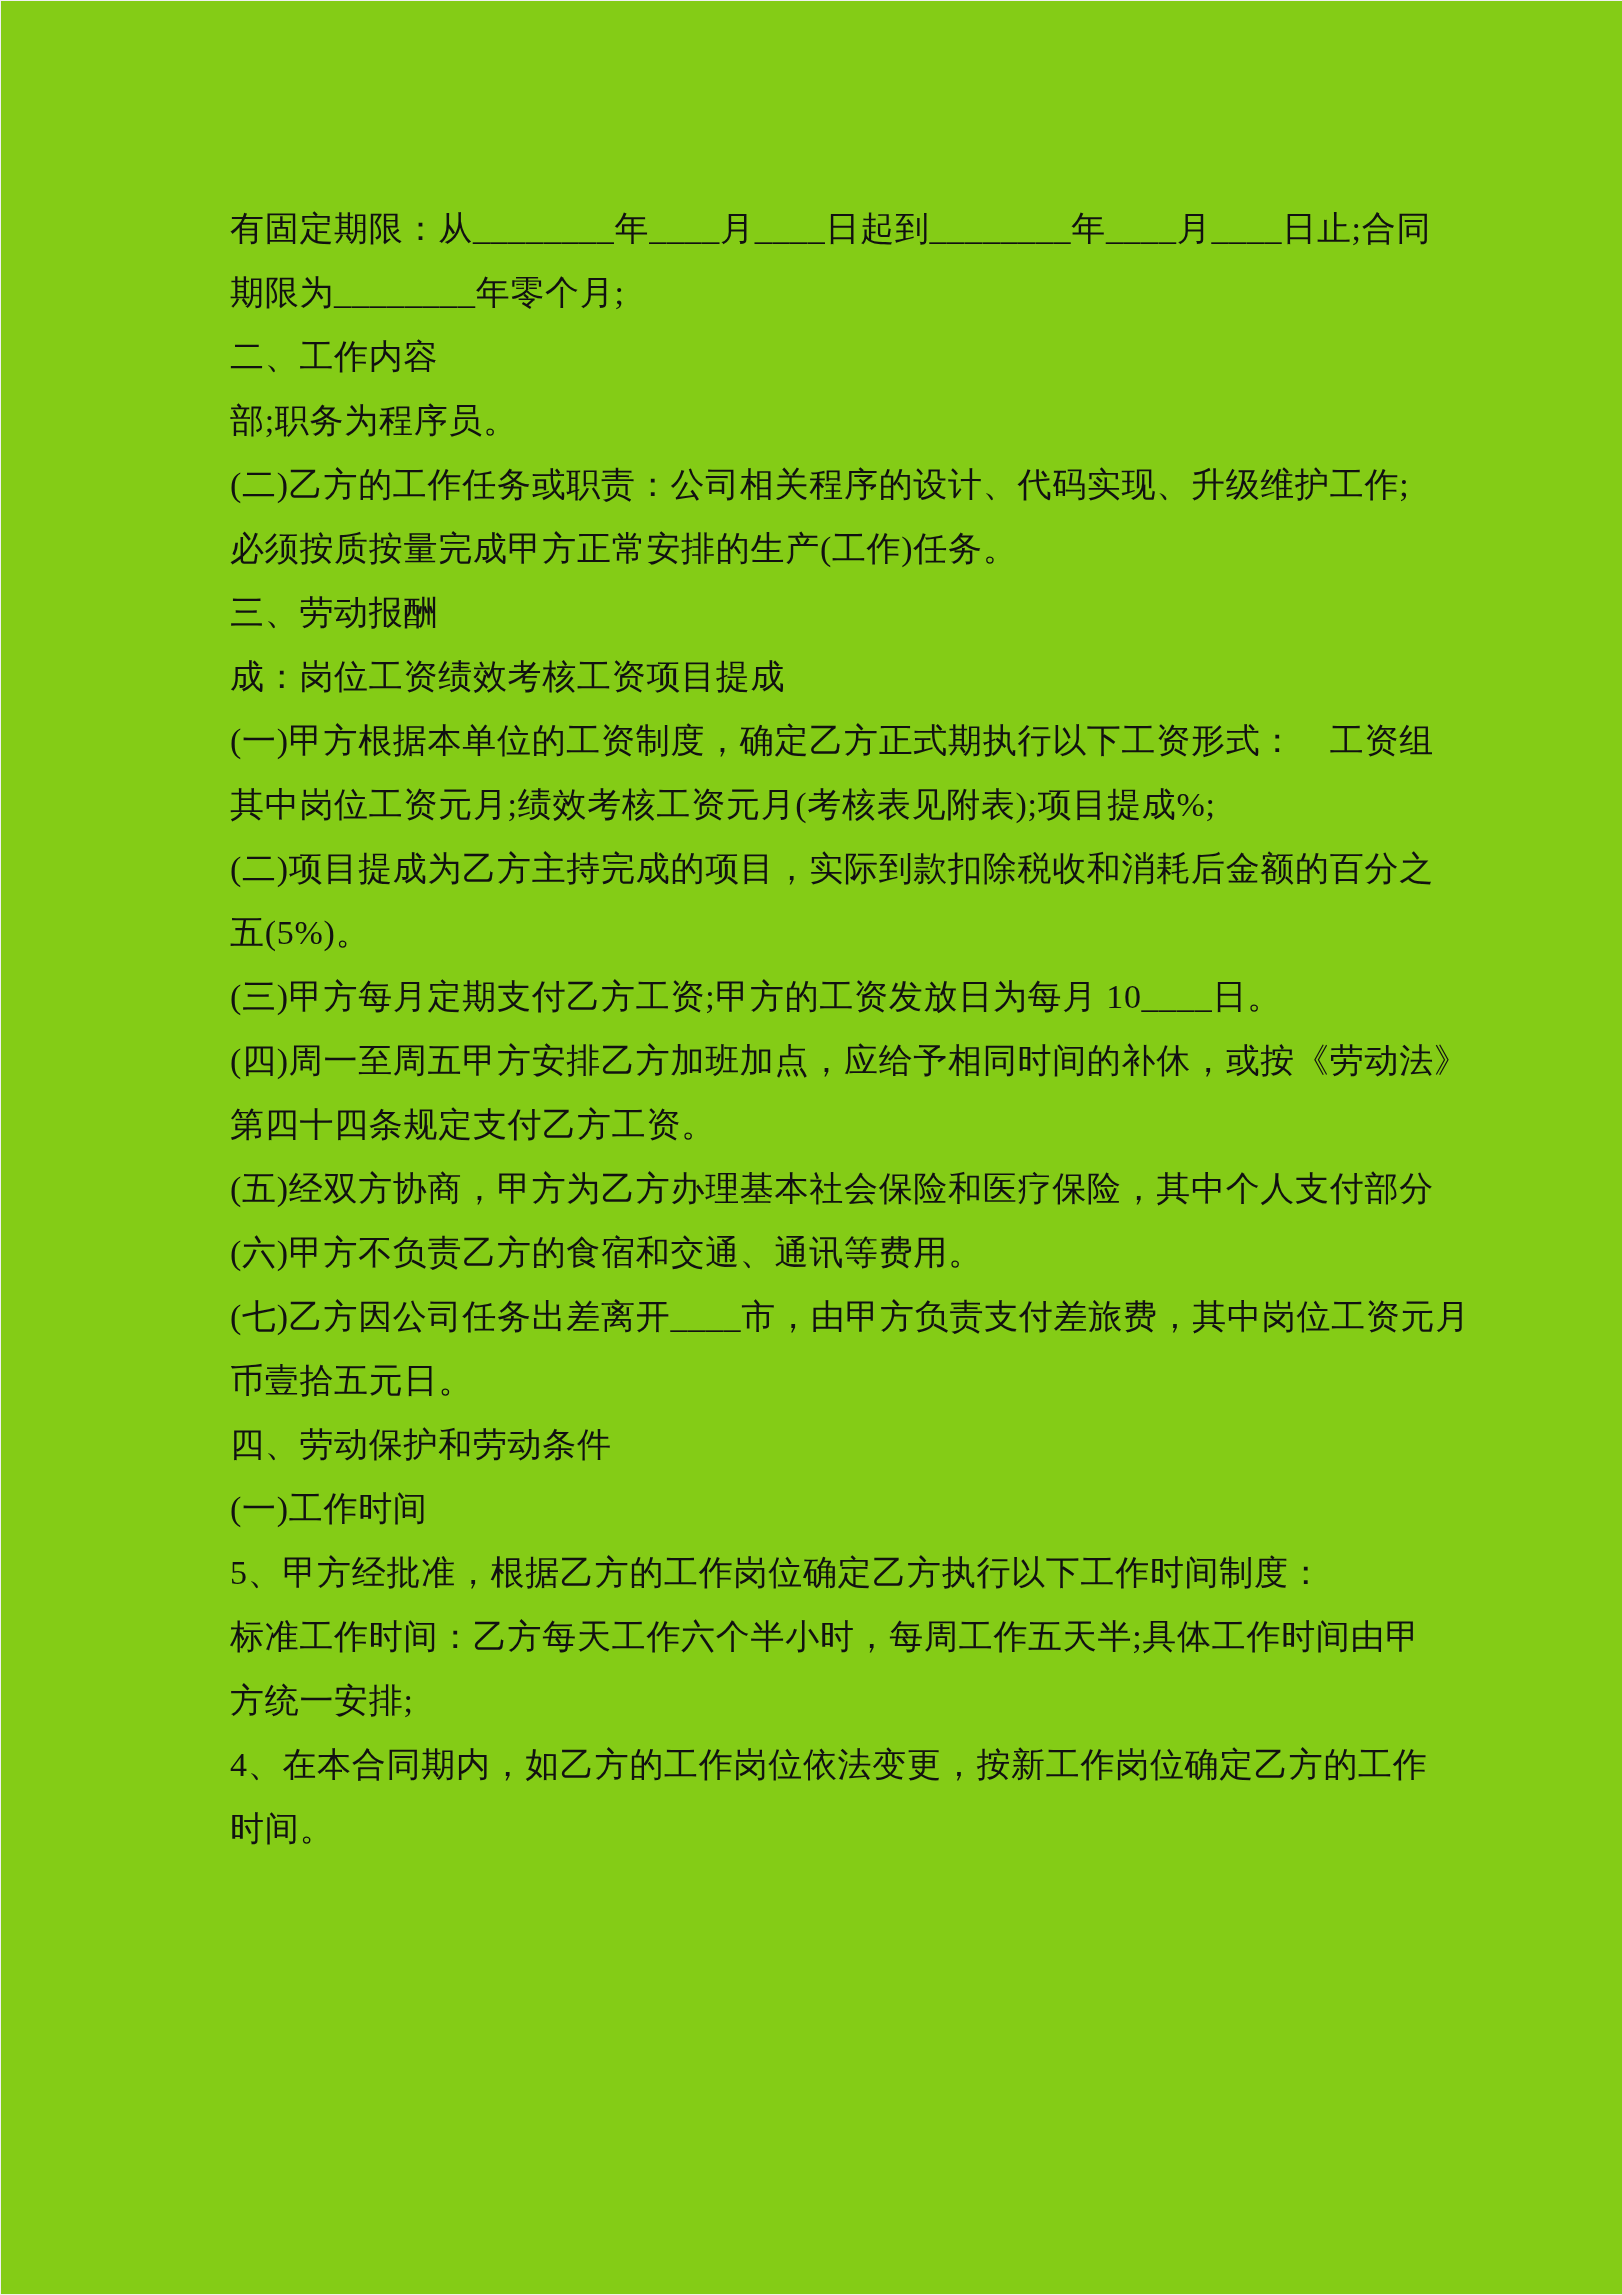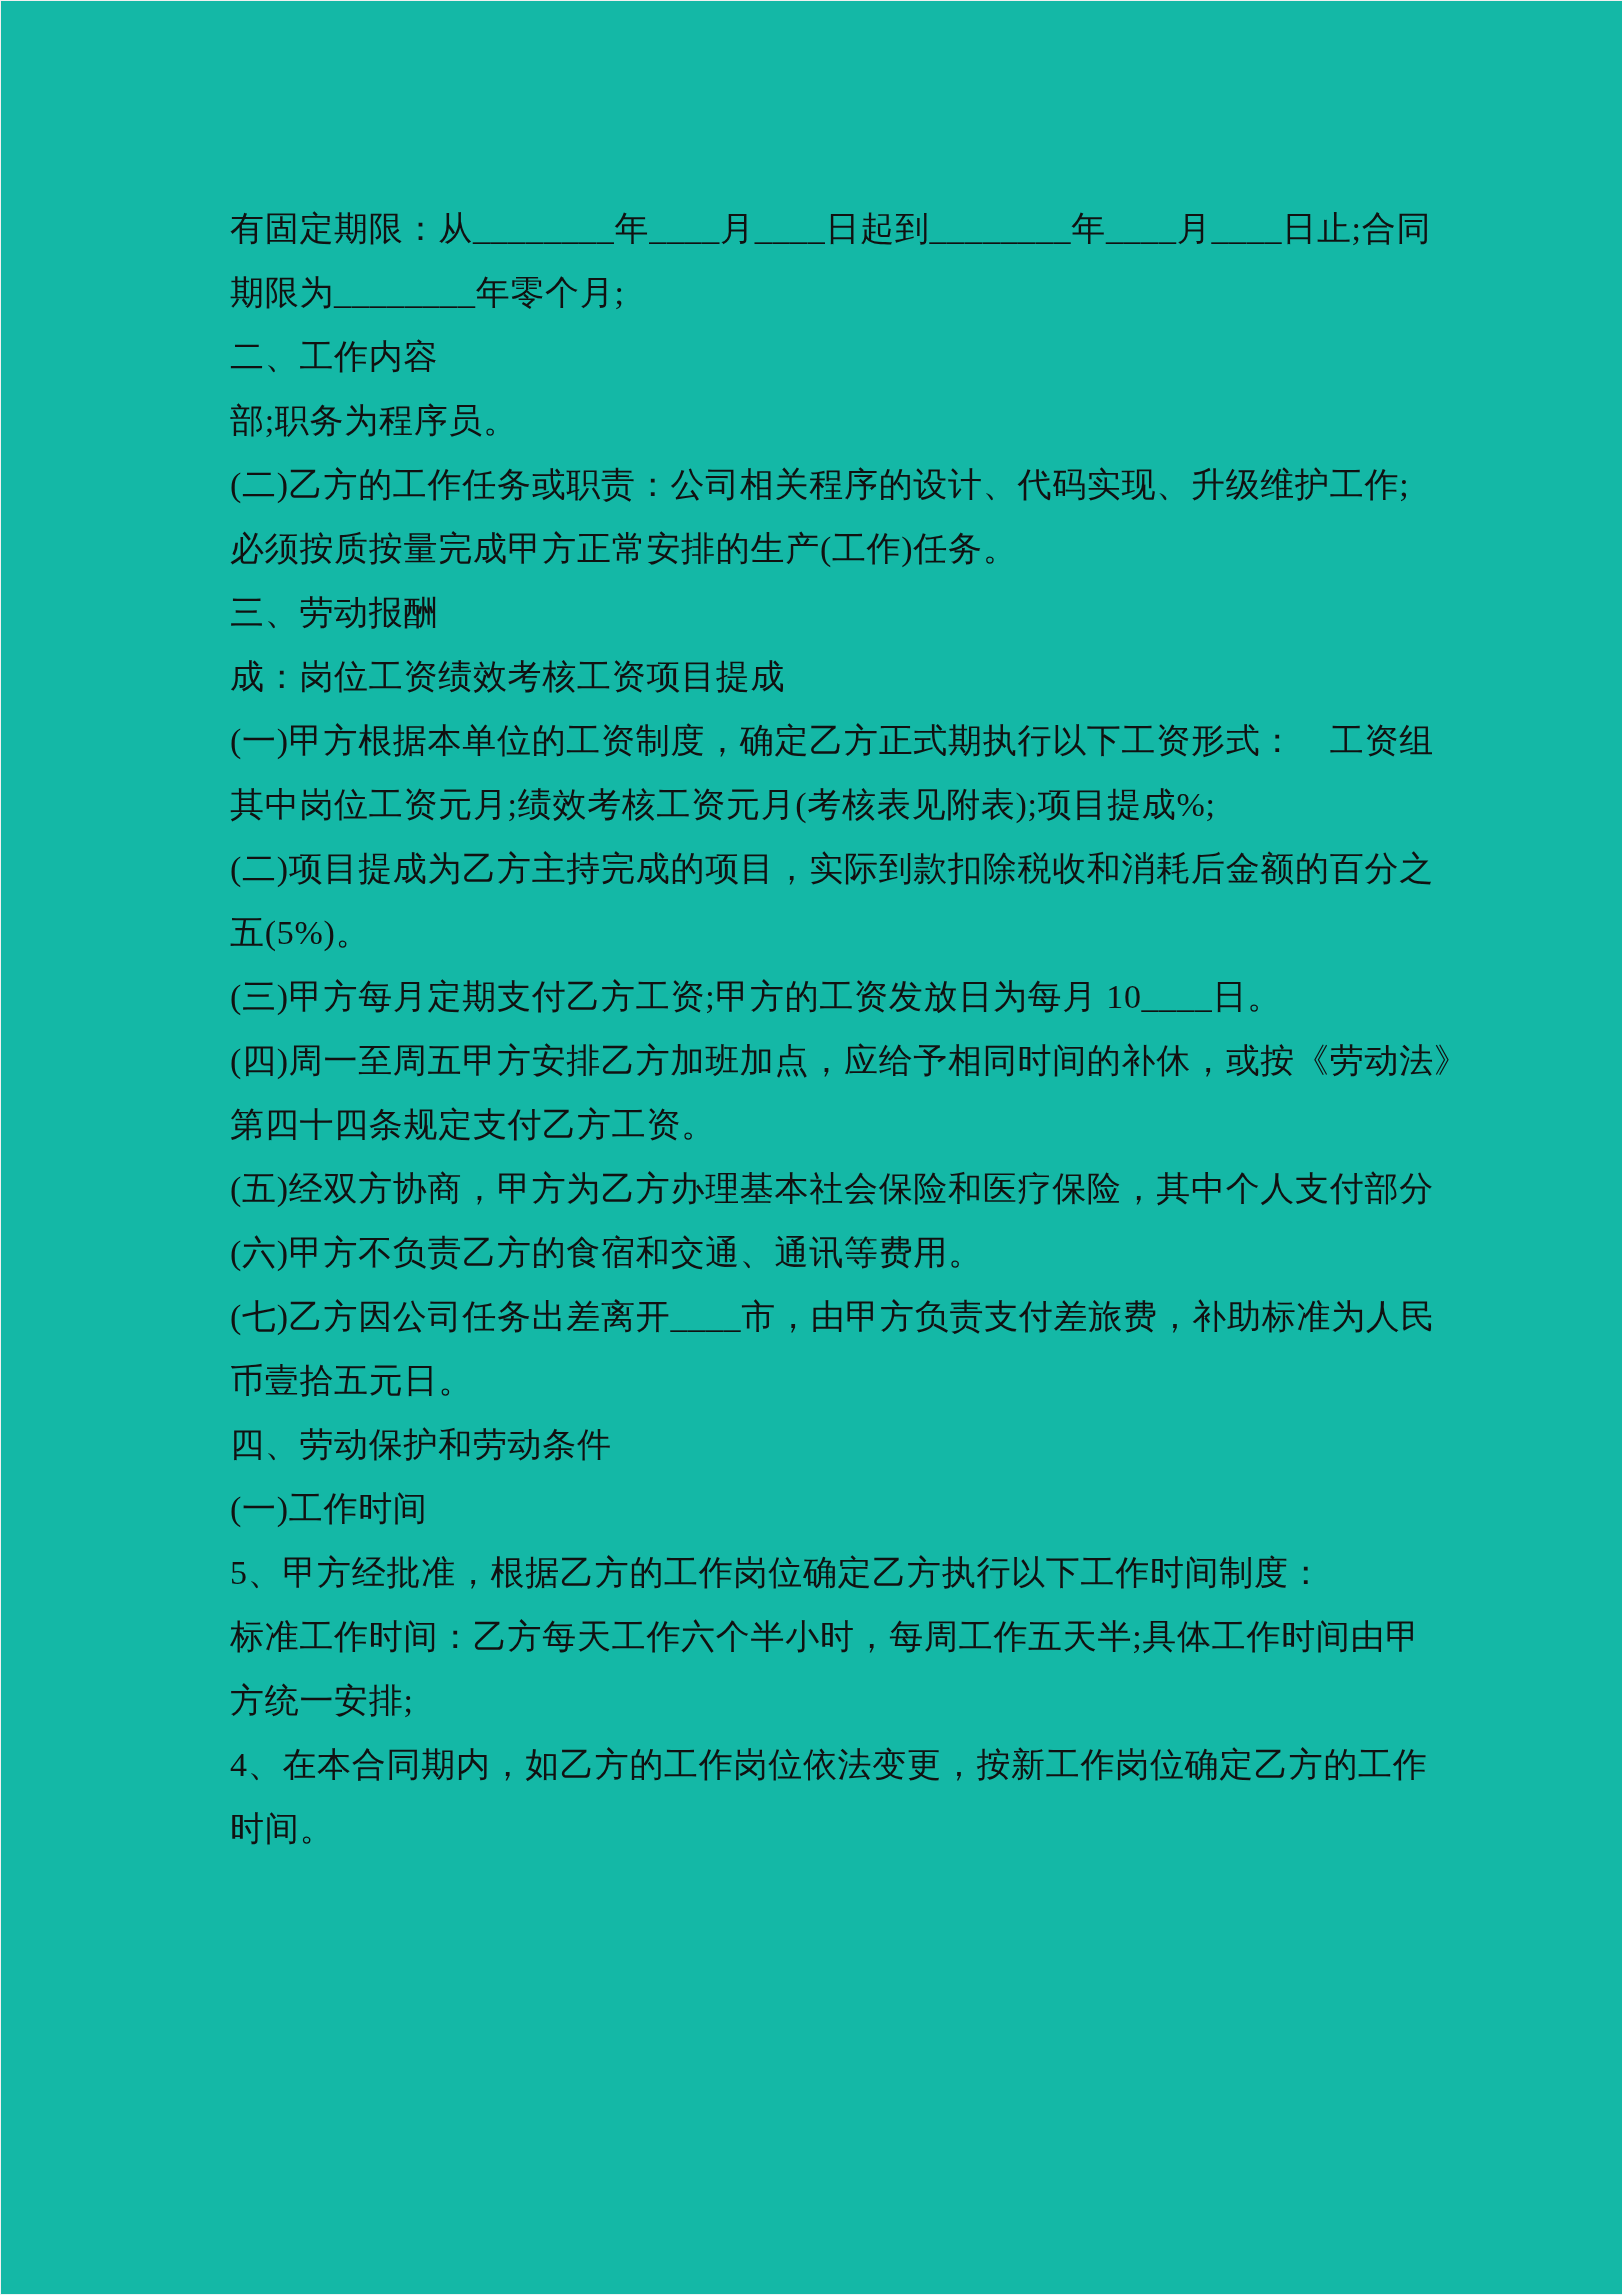--- a/index.html
+++ b/index.html
@@ -4,21 +4,21 @@
 <style>
   html, body {
     margin: 0;
     padding: 0;
     background: #ffffff;
   }
   .page {
     position: relative;
     width: 1623px;
     height: 2295px;
-    background: #14b8a6;
+    background: #84cc16;
     box-sizing: border-box;
     border: 1.3px solid #f0f0f0;
     overflow: hidden;
     font-family: "Liberation Serif", "DejaVu Serif", serif;
   }
   .content {
     position: absolute;
     left: 229px;
     top: 196px;
     width: 1184px;
@@ -47,21 +47,21 @@
     <div class="line">成：岗位工资绩效考核工资项目提成</div>
     <div class="line">(一)甲方根据本单位的工资制度，确定乙方正式期执行以下工资形式：　工资组</div>
     <div class="line">其中岗位工资元月;绩效考核工资元月(考核表见附表);项目提成%;</div>
     <div class="line">(二)项目提成为乙方主持完成的项目，实际到款扣除税收和消耗后金额的百分之</div>
     <div class="line">五(5%)。</div>
     <div class="line">(三)甲方每月定期支付乙方工资;甲方的工资发放日为每月 10____日。</div>
     <div class="line">(四)周一至周五甲方安排乙方加班加点，应给予相同时间的补休，或按《劳动法》</div>
     <div class="line">第四十四条规定支付乙方工资。</div>
     <div class="line">(五)经双方协商，甲方为乙方办理基本社会保险和医疗保险，其中个人支付部分</div>
     <div class="line">(六)甲方不负责乙方的食宿和交通、通讯等费用。</div>
-    <div class="line">(七)乙方因公司任务出差离开____市，由甲方负责支付差旅费，补助标准为人民</div>
+    <div class="line">(七)乙方因公司任务出差离开____市，由甲方负责支付差旅费，其中岗位工资元月</div>
     <div class="line">币壹拾五元日。</div>
     <div class="line">四、劳动保护和劳动条件</div>
     <div class="line">(一)工作时间</div>
     <div class="line">5、甲方经批准，根据乙方的工作岗位确定乙方执行以下工作时间制度：</div>
     <div class="line">标准工作时间：乙方每天工作六个半小时，每周工作五天半;具体工作时间由甲</div>
     <div class="line">方统一安排;</div>
     <div class="line">4、在本合同期内，如乙方的工作岗位依法变更，按新工作岗位确定乙方的工作</div>
     <div class="line">时间。</div>
   </div>
 </div>

